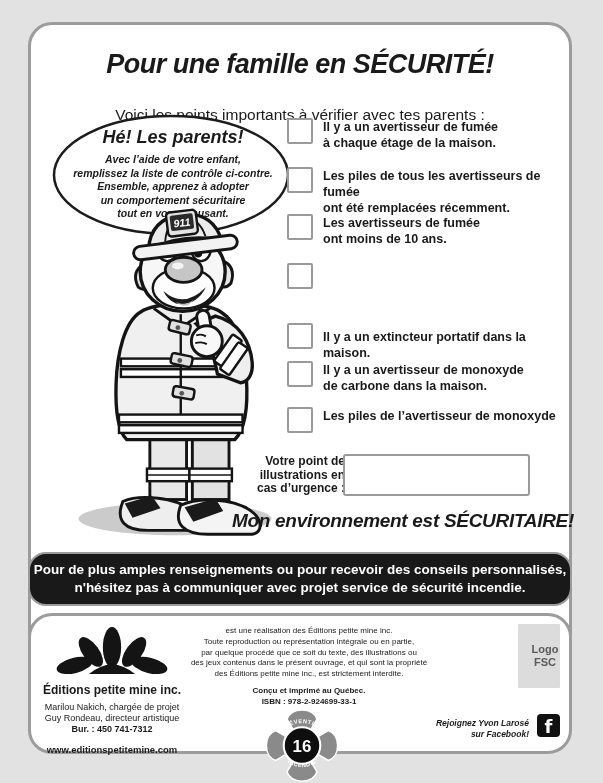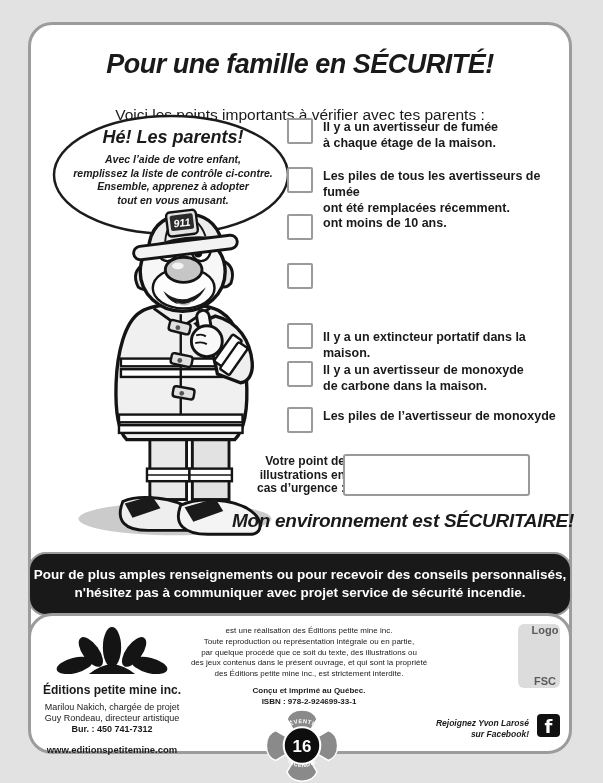--- a/index.html
+++ b/index.html
@@ -26,41 +26,41 @@
   .check-text.single { padding-top:6px; }
 
   .meet-label { position:absolute; left:196px; top:430px; width:106px; text-align:right;
     font-size:12px; font-weight:bold; line-height:13.5px;margin-left:12px; }
   .meet-input { position:absolute; left:312px; top:429px; width:187px; height:42px;
     background:#fff; border:2px solid #9a9a9a; border-radius:3px; font-size:13px; padding:4px 6px;
     font-family:"Liberation Sans",sans-serif; }
   .conclusion { position:absolute; left:188px; top:485px; width:368px; text-align:center;
     font-size:19px; font-weight:bold; font-style:italic; letter-spacing:-0.3px; }
 
-  .banner { position:absolute; left:28px; top:552px; width:544px; height:64px;
+  .banner { position:absolute; left:28px; top:552px; width:544px; height:54px;
     background:#191919; border:2px solid #9c9c9c; border-radius:18px;
     display:flex; flex-direction:column; justify-content:center; text-align:center; }
   .banner div { color:#fff; font-size:13.5px; font-weight:bold; line-height:18px; }
 
   .footer-box { position:absolute; left:28px; top:613px; width:544px; height:141px;
     background:#fff; border:3px solid #9c9c9c; border-radius:24px; }
 
   .publisher { position:absolute; left:2px; top:10px; width:158px; text-align:center; }
   .pub-name { font-size:12px; font-weight:bold; margin-top:3px; }
   .pub-line { font-size:9px; line-height:11px; }
   .pub-contact { margin-top:5px; }
   .pub-site { font-size:9.5px; font-weight:bold; margin-top:9px; }
 
   .copyright { position:absolute; left:128px; top:10px; width:300px; text-align:center;
     font-size:8px; line-height:10.8px; }
   .copy-bold { font-weight:bold; }
   .copy-print { margin-top:6px; font-weight:bold; }
 
   .fsc-box { position:absolute; left:487px; top:8px; width:42px; height:64px; background:#dcdcdc;
-    border-radius:6px; display:flex; flex-direction:column; align-items:center; justify-content:space-between;
+    border-radius:1px; display:flex; flex-direction:column; align-items:center; justify-content:center;
     color:#5a5a5a; font-weight:bold; font-size:11px; line-height:13px;padding-left:12px; }
 
   .fb-text { position:absolute; left:326px; top:102px; width:172px; text-align:right;
     font-size:8.5px; font-weight:bold; font-style:italic; line-height:11px; }
   .fb-icon { position:absolute; left:506px; top:98px; width:23px; height:23px; background:#111;
     border-radius:4px; color:#fff; font-weight:bold; font-size:18px; text-align:center; line-height:25px;
     font-family:"DejaVu Sans",sans-serif; }
 
   .badge-svg { position:absolute; left:263px; top:708px; width:78px; height:75px; z-index:5; }
 </style>
@@ -74,20 +74,21 @@
   <svg class="bubble-svg" viewBox="0 0 248 152">
     <path d="M110,118 L96,146 L152,112" fill="#fff" stroke="#1c1c1c" stroke-width="2.5" stroke-linejoin="round"></path>
     <ellipse cx="122" cy="62" rx="117" ry="59" fill="#fff" stroke="#1c1c1c" stroke-width="2.5"></ellipse>
     <path d="M104,118 L95,144 L146,112" fill="#fff" stroke="none"></path>
   </svg>
   <div class="bubble-text">
     <div class="bubble-head">Hé! Les parents!</div>
     <div class="bubble-line">Avec l’aide de votre enfant,</div>
     <div class="bubble-line">remplissez la liste de contrôle ci-contre.</div>
     <div class="bubble-line">Ensemble, apprenez à adopter</div>
+    <div class="bubble-line">un comportement sécuritaire</div>
     <div class="bubble-line">tout en vous amusant.</div>
   </div>
 
   <svg class="mascot-svg" viewBox="0 -12 234 346">
     <ellipse cx="118" cy="310" rx="100" ry="17" fill="#cbcbcb"></ellipse>
 
     <rect x="92" y="222" width="38" height="68" fill="#e9e9e9" stroke="#141414" stroke-width="3"></rect>
     <rect x="136" y="222" width="38" height="68" fill="#e2e2e2" stroke="#141414" stroke-width="3"></rect>
     <rect x="89" y="258" width="44" height="13" fill="#fff" stroke="#141414" stroke-width="2.5"></rect>
     <rect x="133" y="258" width="44" height="13" fill="#fff" stroke="#141414" stroke-width="2.5"></rect>
@@ -155,20 +156,21 @@
   <div class="check-row" style="top:142px">
     <div class="checkbox"></div>
     <div class="check-text">
       <div>Les piles de tous les avertisseurs de fumée</div>
         <div>ont été remplacées récemment.</div>
     </div>
   </div>
   <div class="check-row" style="top:189px">
     <div class="checkbox"></div>
     <div class="check-text">
+      <div>Les avertisseurs de fumée</div>
         <div>ont moins de 10 ans.</div>
     </div>
   </div>
   <div class="check-row" style="top:238px">
     <div class="checkbox"></div>
   </div>
   <div class="check-row" style="top:298px">
     <div class="checkbox"></div>
     <div class="check-text single">
       <div>Il y a un extincteur portatif dans la maison.</div>

